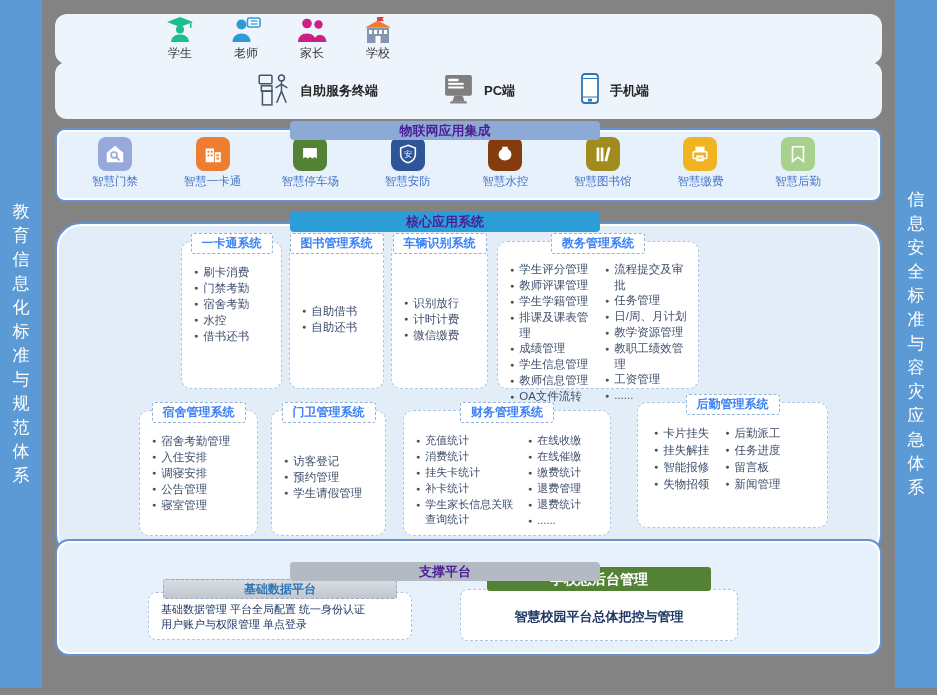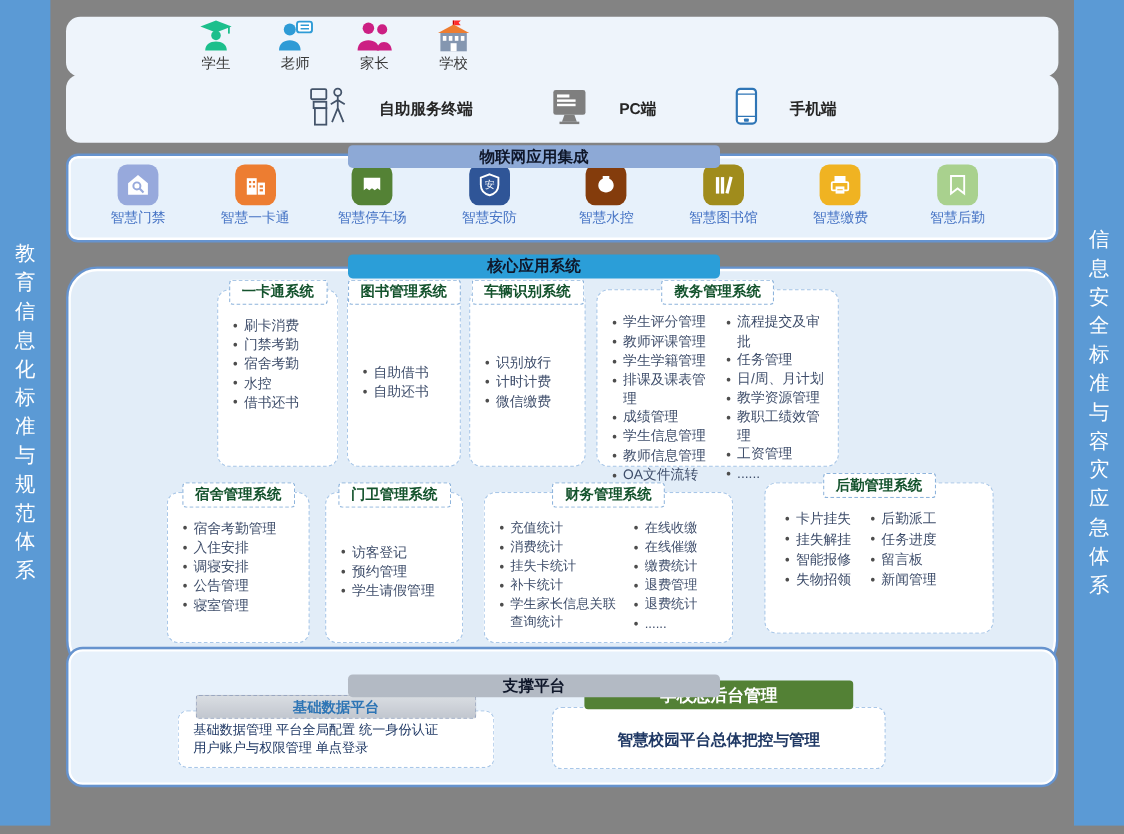--- a/index.html
+++ b/index.html
@@ -15,44 +15,44 @@
   
   .box{position:absolute;left:55px;width:827px;background:#eef4fb;border-radius:12px;box-sizing:border-box;}
   .users{top:14px;height:50px;display:flex;align-items:center;padding-left:92px;}
   .terminals{top:62px;height:57px;display:flex;align-items:center;padding-left:200px;gap:64px;}
   .iot{top:128px;height:74px;background:#e7f1fb;border:2px solid #6693ce;box-shadow:inset 0 0 0 2px #fff;
     border-radius:10px;display:flex;justify-content:space-between;padding:7px 44px 0 20px;}
   .core{top:222px;height:338px;background:#e2edf8;border:2px solid #6693ce;box-shadow:inset 0 0 0 2px #fff;border-radius:26px;}
   .support{top:539px;height:117px;background:#e7f1fb;border:2px solid #6693ce;box-shadow:inset 0 0 0 2px #fff;border-radius:14px;}
 
   
-  .sec-bar{position:absolute;left:290px;width:310px;text-align:center;color:#0f172a;font-weight:bold;
+  .sec-bar{position:absolute;left:290px;width:310px;text-align:center;color:#4c1d95;font-weight:bold;
     font-size:13px;border-radius:4px;z-index:5;}
   .iot-bar{top:121px;height:19px;line-height:19px;background:#8da9d6;}
   .core-bar{top:212px;height:20px;line-height:20px;background:#2b9ed8;}
   .support-bar{top:562px;height:19px;line-height:19px;background:#b3bac4;}
 
   
   .u-item{width:66px;display:flex;flex-direction:column;align-items:center;}
   .u-icon{height:27px;display:flex;align-items:flex-end;}
   .u-label{font-size:12px;color:#3a3a3a;margin-top:2px;}
 
   
-  .t-item{display:flex;align-items:center;gap:25px;}
+  .t-item{display:flex;align-items:center;gap:9px;}
   .t-label{font-size:13px;font-weight:bold;color:#262626;}
 
   
   .iot-item{width:76px;display:flex;flex-direction:column;align-items:center;}
   .iot-icon{width:34px;height:34px;border-radius:8px;display:flex;align-items:center;justify-content:center;}
   .iot-label{font-size:11.5px;color:#4472c4;margin-top:3px;white-space:nowrap;}
 
   
   .card{position:absolute;background:#fff;border:1px dashed #a9c7e8;border-radius:10px;box-sizing:border-box;}
   .card-badge{position:absolute;top:-9px;left:50%;transform:translateX(-50%);background:#fff;
-    border:1px dashed #8eb4dc;border-radius:3px;padding:1px 10px;color:#14532d;font-weight:bold;
+    border:1px dashed #8eb4dc;border-radius:3px;padding:1px 10px;color:#3b82f6;font-weight:bold;
     font-size:12px;white-space:nowrap;z-index:2;text-align:center;}
   .cols{display:flex;padding:22px 4px 0 10px;gap:4px;}
   .card ul{list-style:none;margin:0;padding:0;}
   .card li{display:flex;font-size:11.5px;color:#3f4e6b;line-height:16px;}
   .blt{font-size:7px;margin:0 5px 0 2px;color:#4d4d4d;line-height:16px;}
   .card.vcenter .cols{height:100%;padding-top:4px;align-items:center;}
   .card.c4 li{font-size:11.5px;line-height:15.5px;}
   .card.c4 .cols{padding-top:20px;}
   .card.c7 li{font-size:11px;line-height:15px;}
   .card.c7 ul:first-child{width:108px;}

